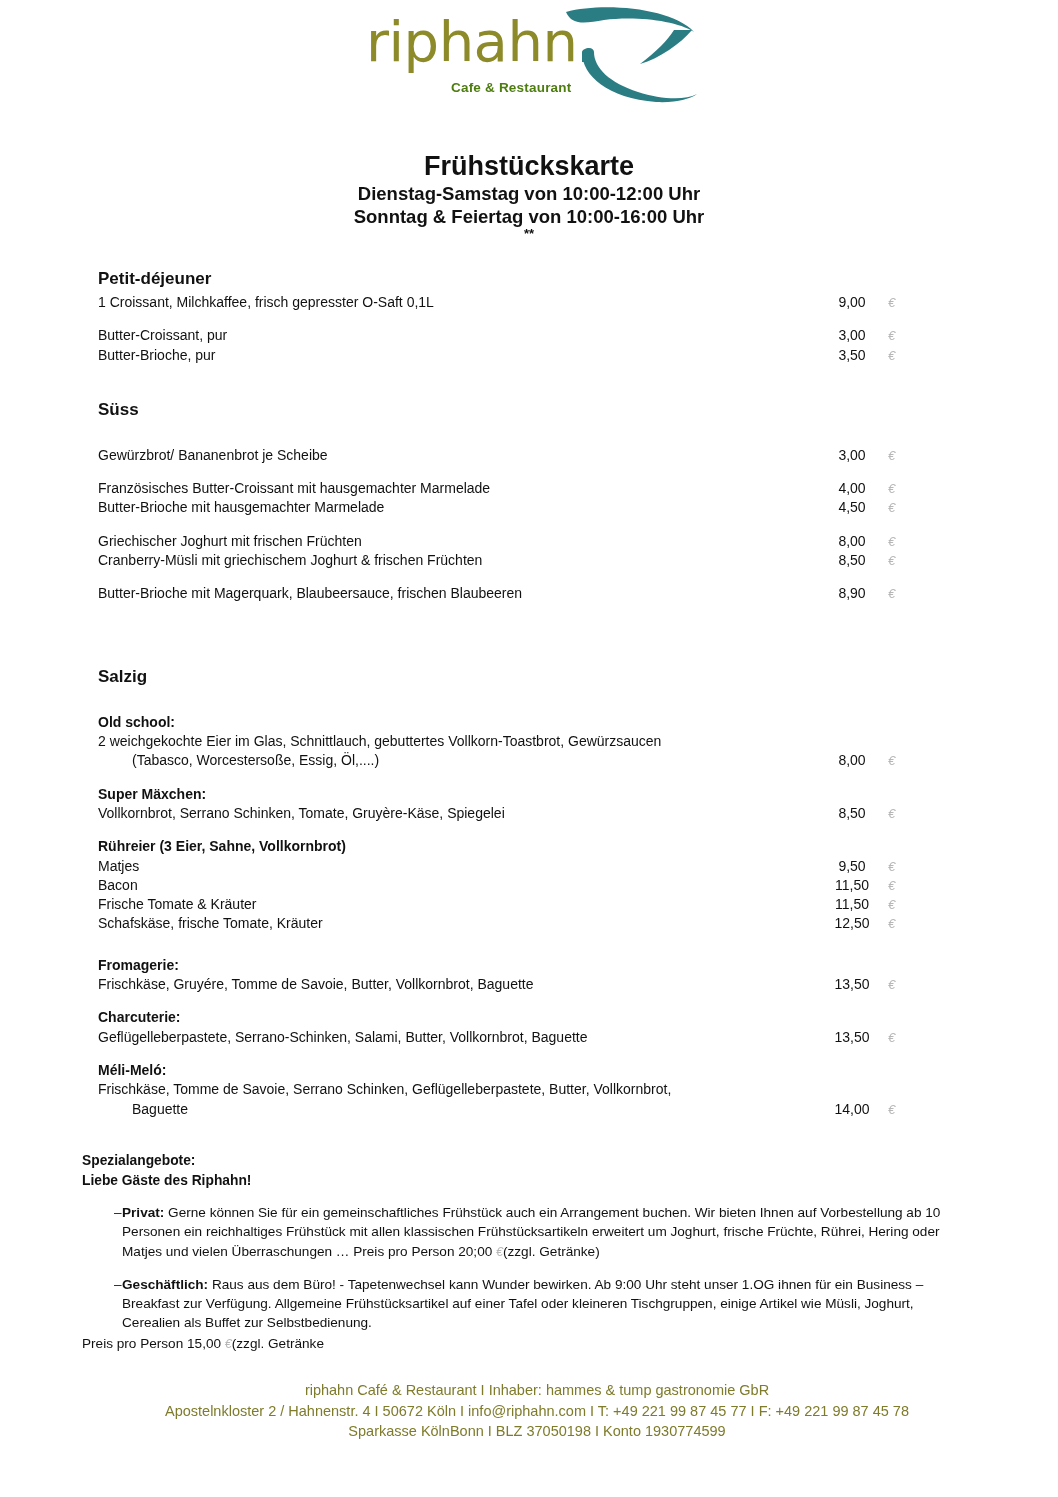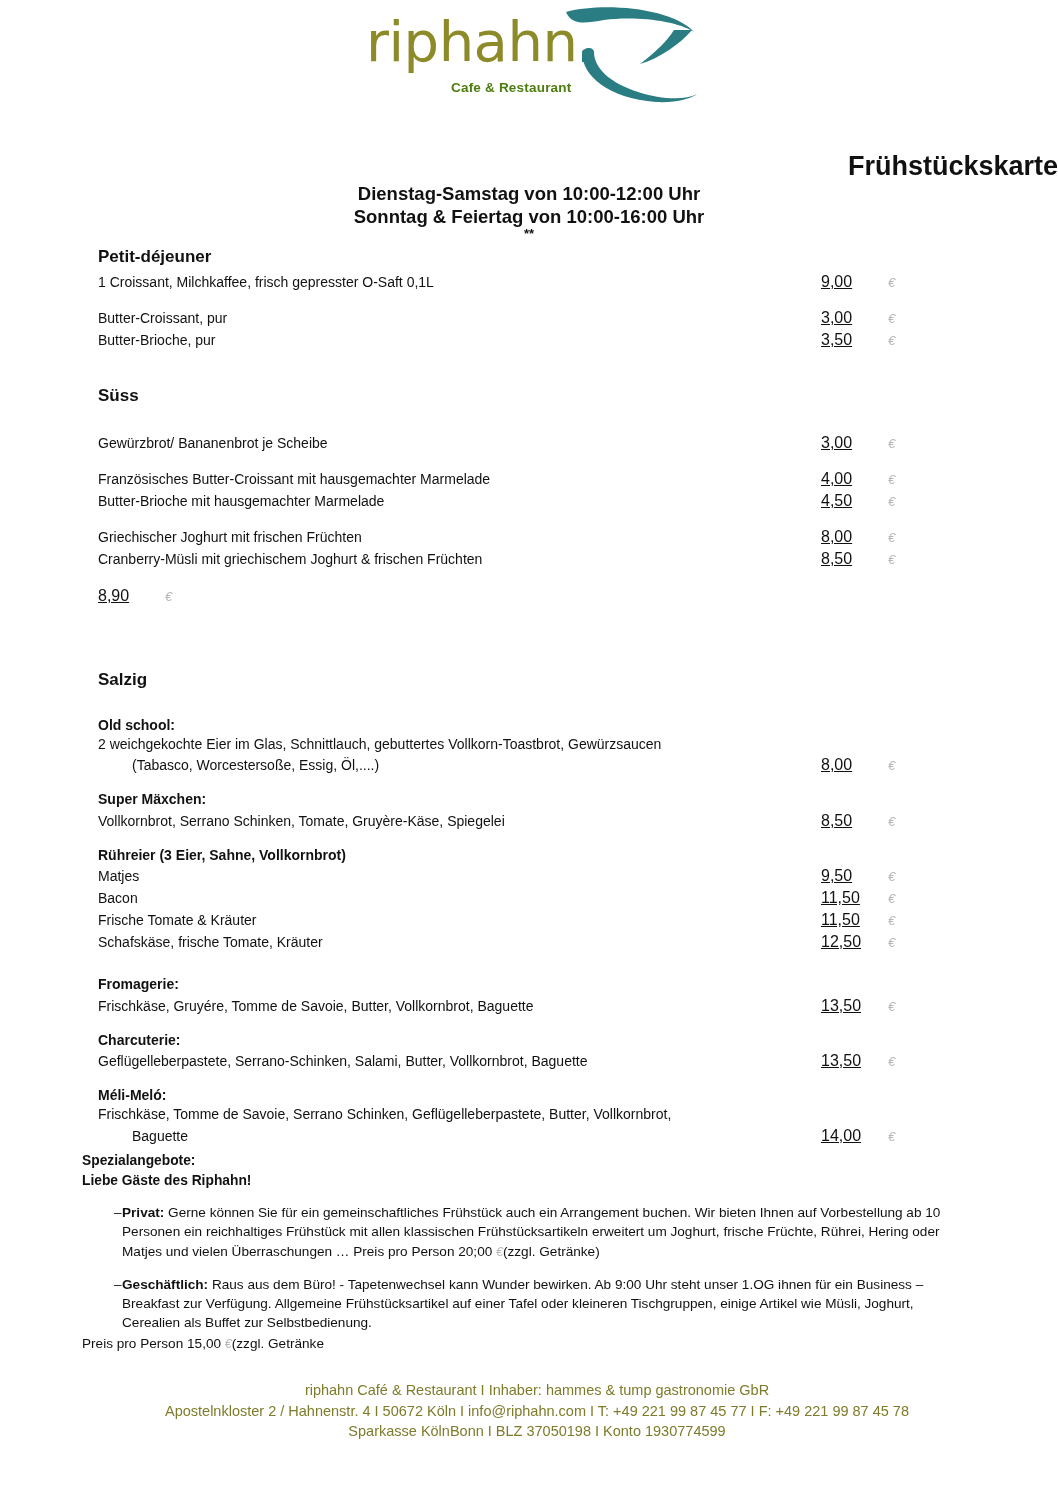--- a/index.html
+++ b/index.html
@@ -65,39 +65,38 @@
     left: 0;
     top: 152px;
     width: 1058px;
     text-align: center;
   }
   .doc-title {
     font-size: 27px;
     font-weight: bold;
     letter-spacing: 0px;
     line-height: 1.1;
-    text-align: right;
   }
   .doc-sub {
     font-size: 18.5px;
     font-weight: bold;
     line-height: 1.25;
   }
   .doc-stars {
     font-size: 13px;
     font-weight: bold;
     line-height: 1.1;
     margin-top: -1px;
   }
 
   
   .menu {
     position: absolute;
     left: 98px;
-    top: 246px;
+    top: 268px;
     width: 812px;
   }
   .section { margin: 0; }
   .section-title {
     font-size: 17px;
     font-weight: bold;
     line-height: 1.35;
     margin-bottom: 2px;
   }
   .group-title {
@@ -113,24 +112,23 @@
   .row .desc {
     flex: 1 1 auto;
     font-size: 14px;
     white-space: pre-wrap;
   }
   .row .desc.indent {
     padding-left: 34px;
   }
   .row .price {
     flex: 0 0 62px;
-    text-align: left;
-    font-size: 16px;
+    text-align: center;
+    font-size: 14px;
     white-space: nowrap;
-    text-decoration: underline;
   }
   .row .eur {
     flex: 0 0 22px;
     text-align: left;
     font-size: 13px;
     color: #b7b7b7;
     font-style: italic;
     padding-left: 5px;
   }
   .spacer-s { height: 14px; }
@@ -261,20 +259,21 @@
       <div class="price">8,00</div>
       <div class="eur">€</div>
     </div>
     <div class="row">
       <div class="desc">Cranberry-Müsli mit griechischem Joghurt &amp; frischen Früchten</div>
       <div class="price">8,50</div>
       <div class="eur">€</div>
     </div>
     <div class="spacer-s"></div>
     <div class="row">
+      <div class="desc">Butter-Brioche mit Magerquark, Blaubeersauce, frischen Blaubeeren</div>
       <div class="price">8,90</div>
       <div class="eur">€</div>
     </div>
   </div>
 
   <div class="spacer-xl"></div>
 
   <div class="section">
     <div class="section-title">Salzig</div>
     <div class="spacer-m"></div>

